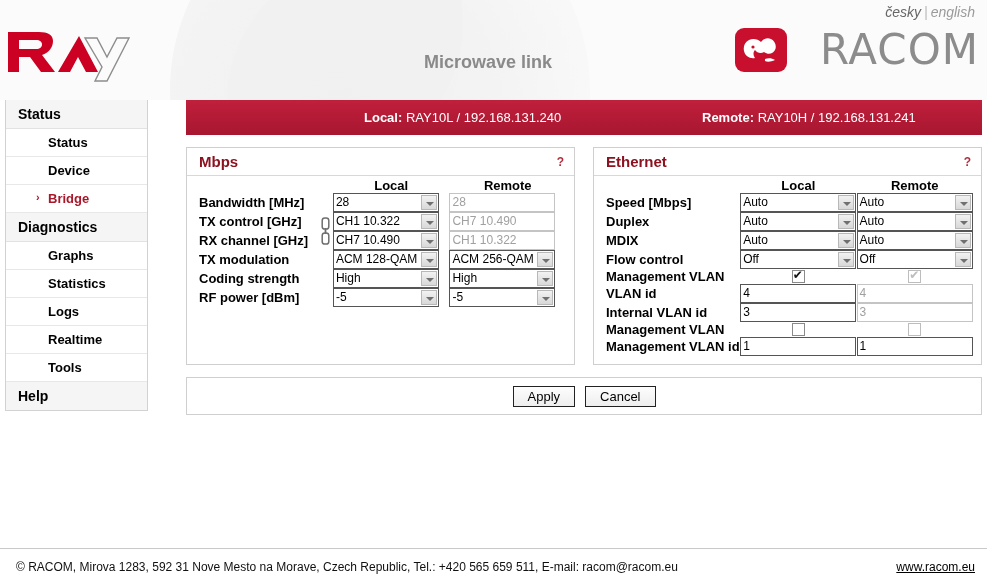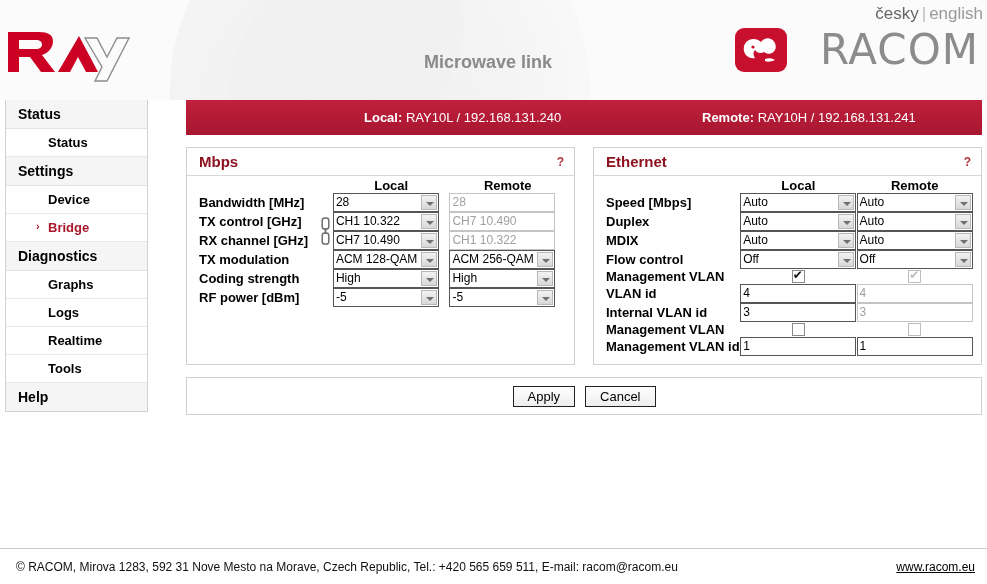--- a/index.html
+++ b/index.html
@@ -32,23 +32,24 @@
     position: absolute;
     left: 215px; top: -40px;
     width: 260px; height: 200px;
     background: #f0f0f0;
     opacity: .75;
     border-radius: 60% 40% 55% 45% / 70% 30% 70% 30%;
     transform: rotate(-18deg);
   }
   .lang {
     position: absolute;
-    right: 4px; top: 4px;
-    font-size: 17px;
+    right: 12px; top: 4px;
+    font-size: 14px;
     color: #888;
+    font-style: italic;
   }
   .lang a { color: #666; text-decoration: none; }
   .lang a.en { color: #9a9a9a; }
   .lang .sep { color: #bbb; margin: 0 3px; }
 
   
   .ray-logo {
     position: absolute;
     left: 6px; top: 26px;
     width: 150px; height: 56px;
@@ -319,25 +320,25 @@
     </div>
     <div class="racom-word">RACOM</div>
   </div>
 </div>
 
 <div class="wrap">
 
   <div class="sidebar" id="sidebar">
       <div class="nav-group"><span>Status</span></div>
       <div class="nav-item"><span>Status</span></div>
-      <div class="nav-group"><span>Settings</span></div>
       <div class="nav-item"><span>Device</span></div>
       <div class="nav-item active"><span class="caret">›</span><span>Bridge</span></div>
       <div class="nav-group"><span>Diagnostics</span></div>
       <div class="nav-item"><span>Graphs</span></div>
+      <div class="nav-item"><span>Statistics</span></div>
       <div class="nav-item"><span>Logs</span></div>
       <div class="nav-item"><span>Realtime</span></div>
       <div class="nav-item"><span>Tools</span></div>
       <div class="nav-group last"><span>Help</span></div>
     </div>
 
   <div class="short-status">
     <div class="ss-head">
       <span>Short Status</span><span class="q">?</span>
     </div>

